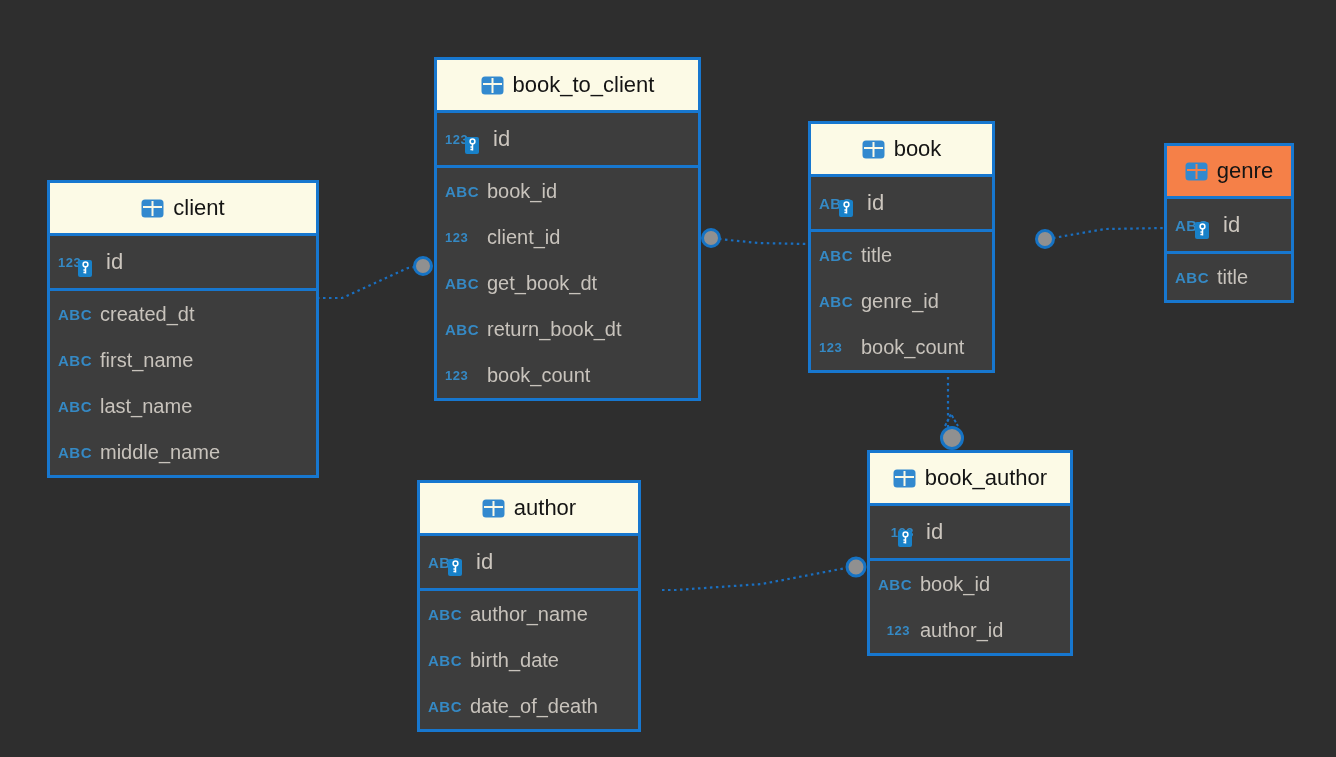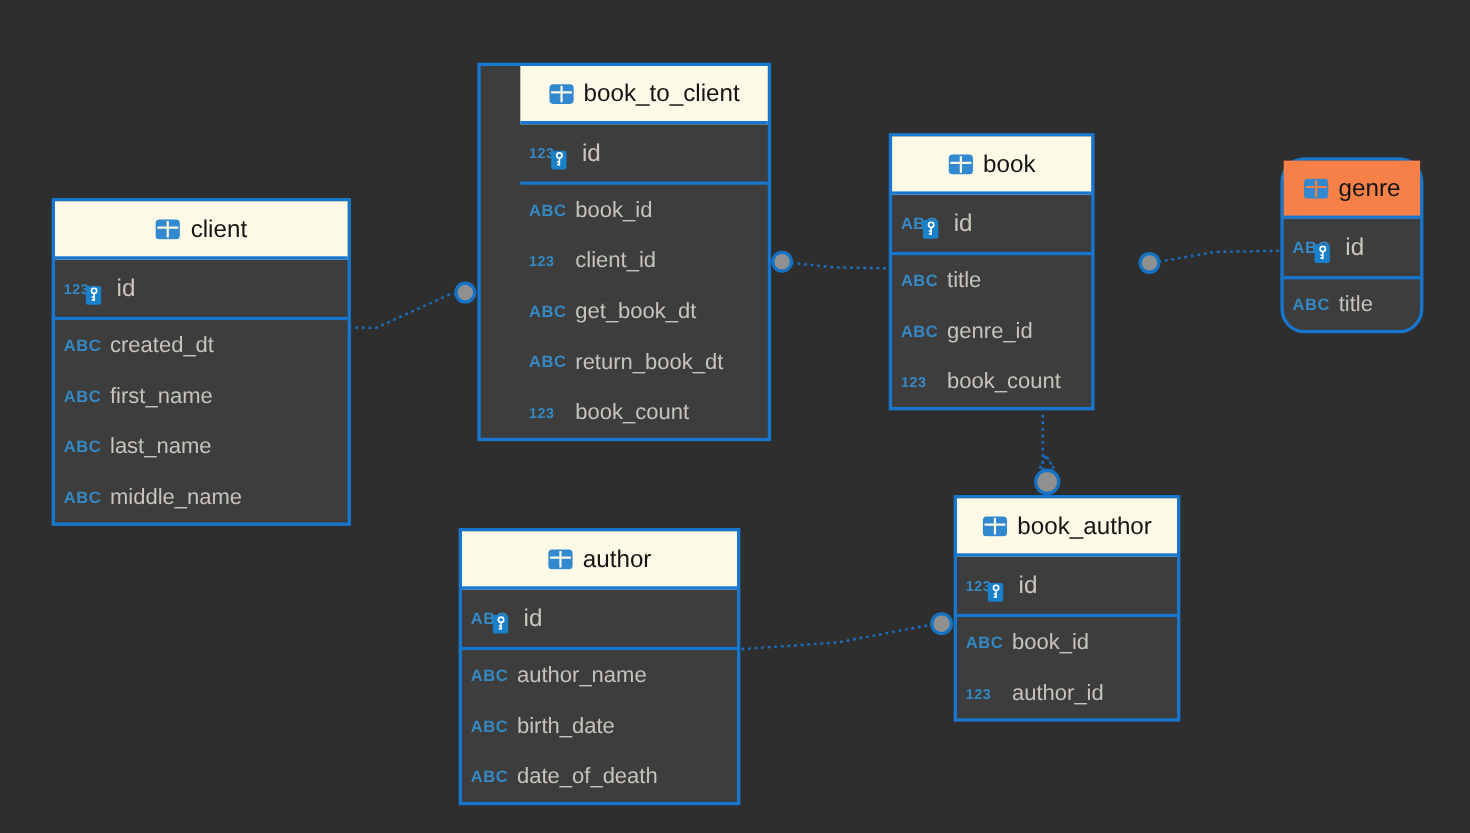--- a/index.html
+++ b/index.html
@@ -133,21 +133,21 @@
     <div class="col-row">
       <span class="type-ico t-abc">ABC</span>
       <span class="col-name">last_name</span>
     </div>
     <div class="col-row">
       <span class="type-ico t-abc">ABC</span>
       <span class="col-name">middle_name</span>
     </div>
   </div>
 
-  <div class="tbl" style="left:434px;top:57px;width:267px;padding-left:36px;">
+  <div class="tbl" style="left:434px;top:57px;width:267px;">
     <div class="tbl-header">
       <svg class="tbl-icon" viewBox="0 0 23 19">
         <rect class="frame" x="0.5" y="0.5" width="22" height="18" rx="3.5"></rect>
         <line class="grid" x1="2" y1="8" x2="21" y2="8"></line>
           <line class="grid" x1="11.5" y1="2" x2="11.5" y2="17"></line>
       </svg>
       <span>book_to_client</span>
     </div>
     <div class="pk-row">
       <span class="type-ico t-123 pk-ico">
@@ -211,21 +211,21 @@
     <div class="col-row">
       <span class="type-ico t-abc">ABC</span>
       <span class="col-name">genre_id</span>
     </div>
     <div class="col-row">
       <span class="type-ico t-123">123</span>
       <span class="col-name">book_count</span>
     </div>
   </div>
 
-  <div class="tbl selected" style="left:1164px;top:143px;width:130px;border-radius:22px;">
+  <div class="tbl selected" style="left:1164px;top:143px;width:130px;">
     <div class="tbl-header">
       <svg class="tbl-icon" viewBox="0 0 23 19">
         <rect class="frame" x="0.5" y="0.5" width="22" height="18" rx="3.5"></rect>
         <line class="grid" x1="2" y1="8" x2="21" y2="8"></line>
           <line class="grid" x1="11.5" y1="2" x2="11.5" y2="17"></line>
       </svg>
       <span>genre</span>
     </div>
     <div class="pk-row">
       <span class="type-ico t-abc pk-ico">
@@ -238,21 +238,21 @@
         </span>
       </span>
       <span class="pk-name">id</span>
     </div>
     <div class="col-row">
       <span class="type-ico t-abc">ABC</span>
       <span class="col-name">title</span>
     </div>
   </div>
 
-  <div class="tbl" style="left:417px;top:480px;width:256px;">
+  <div class="tbl" style="left:417px;top:480px;width:224px;">
     <div class="tbl-header">
       <svg class="tbl-icon" viewBox="0 0 23 19">
         <rect class="frame" x="0.5" y="0.5" width="22" height="18" rx="3.5"></rect>
         <line class="grid" x1="2" y1="8" x2="21" y2="8"></line>
           <line class="grid" x1="11.5" y1="2" x2="11.5" y2="17"></line>
       </svg>
       <span>author</span>
     </div>
     <div class="pk-row">
       <span class="type-ico t-abc pk-ico">
@@ -273,21 +273,21 @@
     <div class="col-row">
       <span class="type-ico t-abc">ABC</span>
       <span class="col-name">birth_date</span>
     </div>
     <div class="col-row">
       <span class="type-ico t-abc">ABC</span>
       <span class="col-name">date_of_death</span>
     </div>
   </div>
 
-  <div class="tbl" style="left:867px;top:450px;width:206px;">
+  <div class="tbl" style="left:867px;top:450px;width:206px;text-align:right;">
     <div class="tbl-header">
       <svg class="tbl-icon" viewBox="0 0 23 19">
         <rect class="frame" x="0.5" y="0.5" width="22" height="18" rx="3.5"></rect>
         <line class="grid" x1="2" y1="8" x2="21" y2="8"></line>
           <line class="grid" x1="11.5" y1="2" x2="11.5" y2="17"></line>
       </svg>
       <span>book_author</span>
     </div>
     <div class="pk-row">
       <span class="type-ico t-123 pk-ico">

